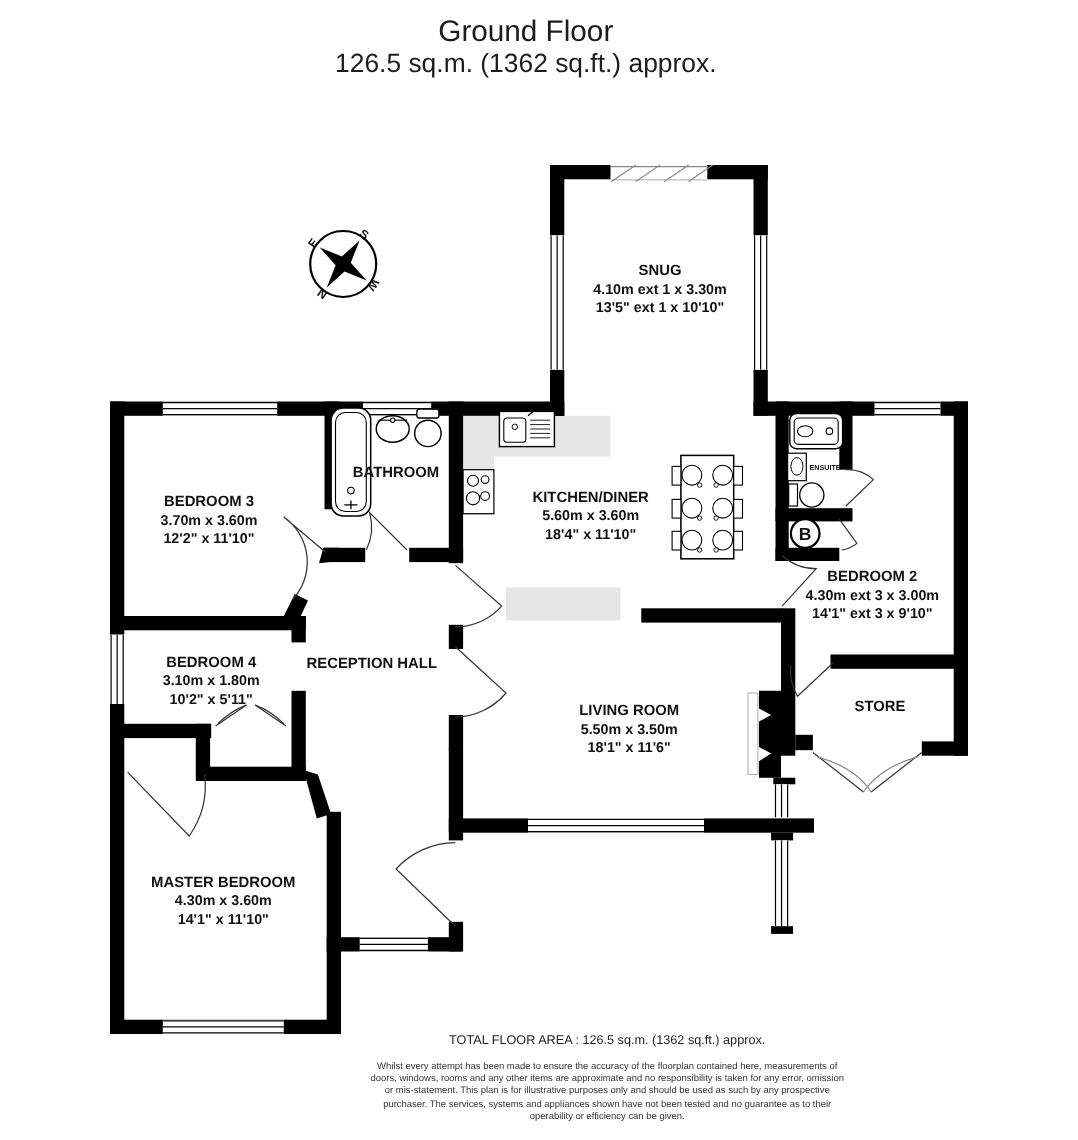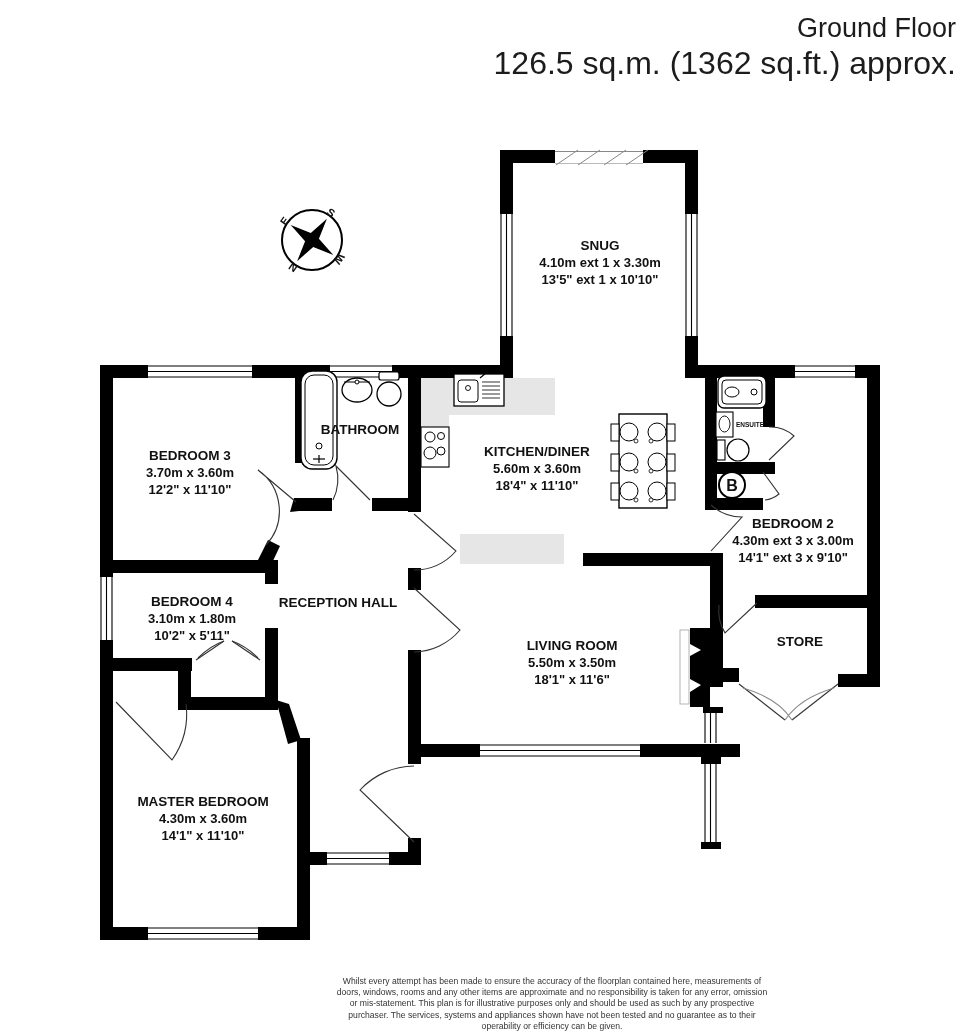--- a/index.html
+++ b/index.html
@@ -1,30 +1,30 @@
 <!DOCTYPE html>
 <html><head>
 <meta charset="utf-8">
 <style>
   html,body{margin:0;padding:0;background:#fff;}
   .page{position:relative;width:980px;height:1036px;background:#fff;overflow:hidden;
         font-family:"Liberation Sans",sans-serif;color:#111;}
-  .title{position:absolute;top:12px;left:0;width:956px;text-align:right;line-height:1.2;}
+  .title{position:absolute;top:12px;left:0;width:956px;text-align:center;line-height:1.2;}
   .title .l1{font-size:27px;color:#1c1c1c;}
-  .title .l2{font-size:32px;color:#1c1c1c;}
+  .title .l2{font-size:24px;color:#1c1c1c;}
   svg.plan{position:absolute;left:0;top:0;}
   svg text{font-family:"Liberation Sans",sans-serif;fill:#111;}
   text.room{font-size:13.5px;font-weight:bold;text-anchor:middle;}
   text.dims{font-size:13px;font-weight:bold;text-anchor:middle;}
   text.tiny{font-size:6.5px;font-weight:bold;}
   text.bletter{font-size:16px;font-weight:bold;text-anchor:middle;}
   text.compass-letter{font-size:11px;font-weight:bold;text-anchor:middle;}
   .footer{position:absolute;left:252px;width:600px;bottom:4px;text-align:center;}
   .footer .total{font-size:11.5px;color:#222;margin-bottom:3px;}
-  .footer .disclaimer{font-size:8.6px;color:#333;width:432px;margin:0 auto;line-height:1.3;}
+  .footer .disclaimer{font-size:8.6px;color:#333;width:432px;margin:12px auto;line-height:1.3;}
   .footer .credit{font-size:8.6px;color:#333;margin-top:1px;}
 </style>
 </head>
 <body>
 
 <div class="page">
 
   <div class="title">
     <div class="l1">Ground Floor</div>
     <div class="l2">126.5 sq.m. (1362 sq.ft.) approx.</div>
@@ -347,16 +347,17 @@
         <text class="dims" x="203" y="823">4.30m  x 3.60m</text>
         <text class="dims" x="203" y="840">14'1"  x 11'10"</text>
       </g>
       <g>
         <text class="tiny" x="736" y="427">ENSUITE</text>
       </g>
     </g>
   </svg>
 
   <div class="footer">
+    <div class="total">TOTAL FLOOR AREA : 126.5 sq.m. (1362 sq.ft.) approx.</div>
     <div class="disclaimer">Whilst every attempt has been made to ensure the accuracy of the floorplan contained here, measurements of doors, windows, rooms and any other items are approximate and no responsibility is taken for any error, omission or mis-statement. This plan is for illustrative purposes only and should be used as such by any prospective purchaser. The services, systems and appliances shown have not been tested and no guarantee as to their operability or efficiency can be given.</div>
   </div>
 
 </div>
 
 </body></html>

